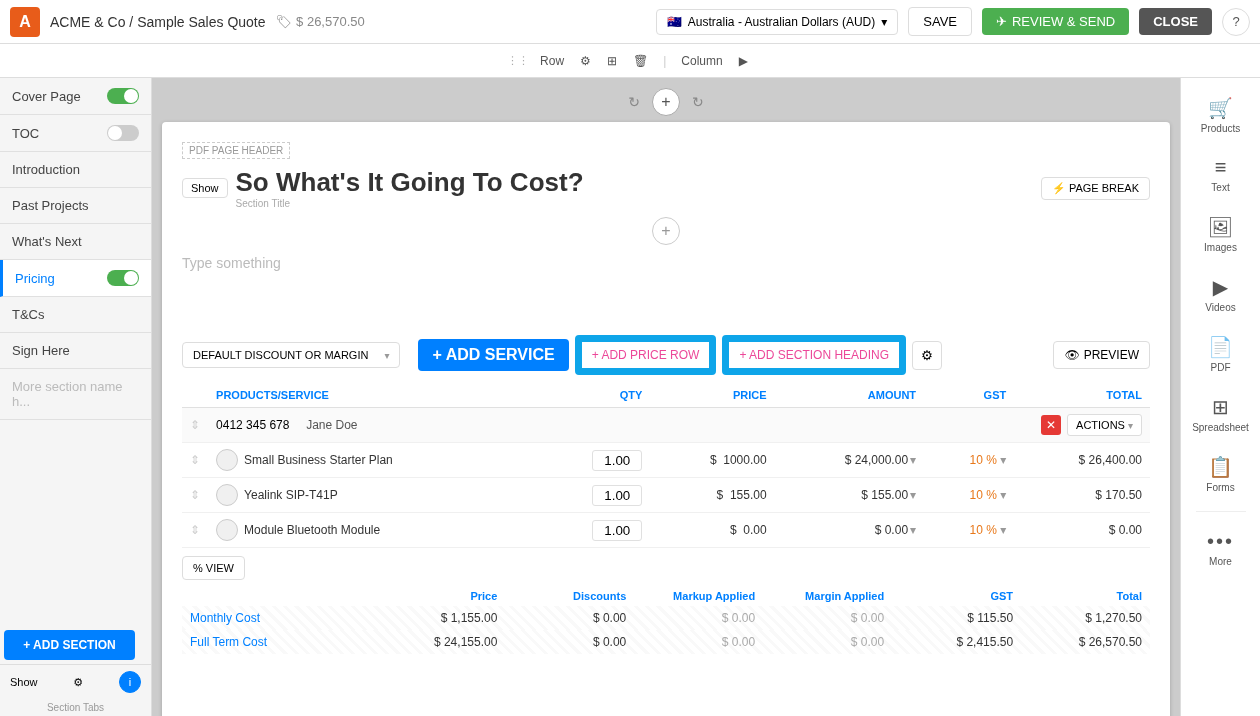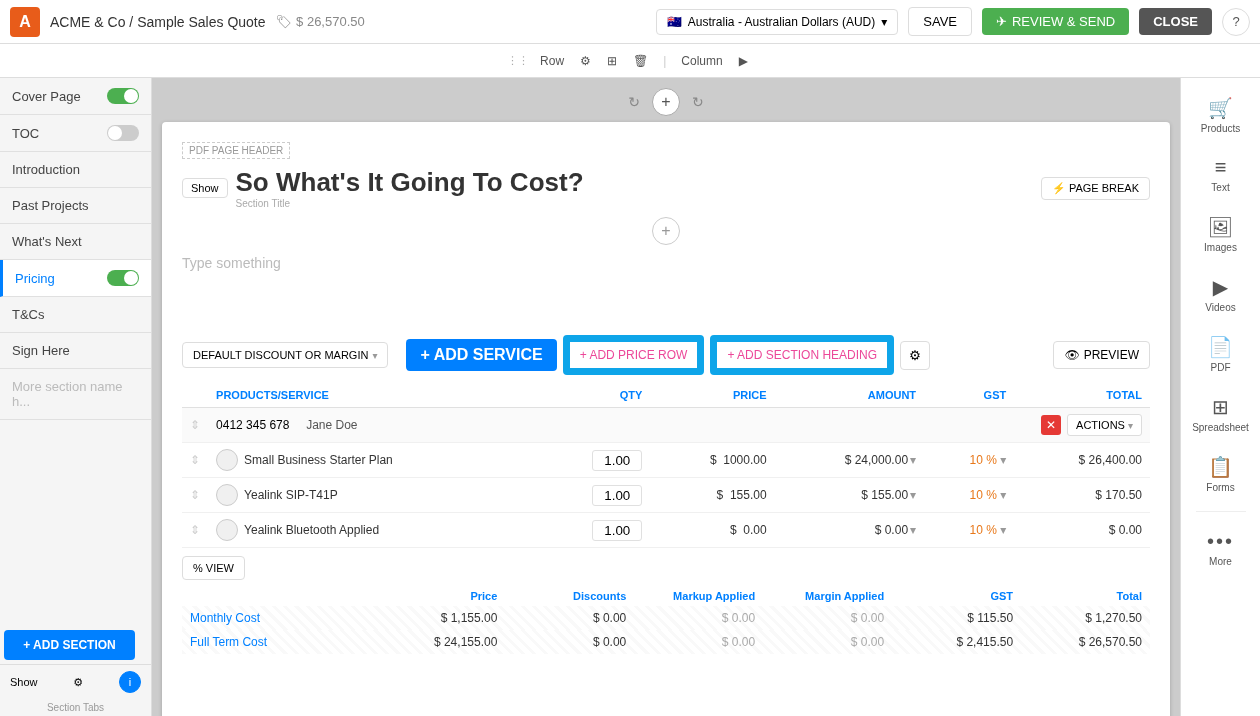--- a/index.html
+++ b/index.html
@@ -51,21 +51,21 @@
     .section-header { display: flex; align-items: center; justify-content: space-between; margin-bottom: 6px; }
     .section-show-btn { border: 1px solid #ddd; background: #fff; border-radius: 4px; padding: 3px 8px; font-size: 11px; cursor: pointer; }
     .section-title-text { font-size: 26px; font-weight: 600; color: #333; }
     .page-break-btn { border: 1px solid #ddd; background: #fff; border-radius: 4px; padding: 4px 10px; font-size: 11px; cursor: pointer; display: flex; align-items: center; gap: 4px; }
     .section-title-label { font-size: 10px; color: #aaa; }
     .editor-placeholder { color: #bbb; font-size: 14px; margin: 10px 0 20px 0; min-height: 60px; }
     .add-circle-center { width: 28px; height: 28px; border-radius: 50%; border: 1px solid #ccc; background: #fff; display: flex; align-items: center; justify-content: center; cursor: pointer; color: #999; font-size: 16px; margin: 8px auto; }
 
     
     .pricing-toolbar { display: flex; align-items: center; gap: 6px; margin-bottom: 8px; flex-wrap: wrap; }
-    .discount-btn { border: 1px solid #ddd; background: #fff; padding: 6px 10px; border-radius: 4px; cursor: pointer; font-size: 11px; display: flex; align-items: flex-end; gap: 4px; }
+    .discount-btn { border: 1px solid #ddd; background: #fff; padding: 6px 10px; border-radius: 4px; cursor: pointer; font-size: 11px; display: flex; align-items: flex-end; gap: 16px; }
     .add-service-btn { background: #0080ff; color: #fff; border: none; padding: 7px 14px; border-radius: 4px; cursor: pointer; font-size: 16px; font-weight: 600; display: flex; align-items: center; gap: 4px; margin-left: 12px; }
     .add-row-btn { border: 7px solid #0ea5e9; background: #fff; padding: 6px 10px; border-radius: 4px; cursor: pointer; font-size: 12px; display: flex; align-items: center; gap: 4px; color: #ec4899; }
     .settings-icon-btn { border: 1px solid #ddd; background: #fff; padding: 6px 8px; border-radius: 4px; cursor: pointer; }
     .preview-btn { border: 1px solid #ddd; background: #fff; padding: 6px 10px; border-radius: 4px; cursor: pointer; font-size: 12px; display: flex; align-items: center; gap: 4px; margin-left: auto; }
 
     
     .pricing-table { width: 100%; border-collapse: collapse; font-size: 12px; }
     .pricing-table th { color: #0080ff; font-size: 11px; font-weight: 600; text-align: left; padding: 6px 8px; border-bottom: 1px solid #e0e0e0; }
     .pricing-table th.right { text-align: right; }
     .pricing-table td { padding: 6px 8px; border-bottom: 1px solid #f0f0f0; vertical-align: middle; }
@@ -320,21 +320,21 @@
                 <span style="color:#999;">▾</span>
               </td>
               <td class="total-cell" style="text-align:right;"><span>$ 170.50</span></td>
             </tr>
 
             <tr>
               <td><span class="drag-handle">⇕</span></td>
               <td>
                 <div style="display:flex;align-items:center;gap:6px;">
                   <span class="circle-btn" style="background:#f0f0f0;border-color:#ccc;"></span>
-                  <span class="product-name">Yealink Bluetooth Applied</span>
+                  <span class="product-name">Module Bluetooth Module</span>
                 </div>
               </td>
               <td class="price-cell"><input class="qty-input" value="1.00" style=""></td>
               <td class="price-cell">$ &nbsp;<span>0.00</span></td>
               <td>
                 <div class="amount-cell">
                   <span>$ 0.00</span>
                   <span style="color:#999;">▾</span>
                 </div>
               </td>

